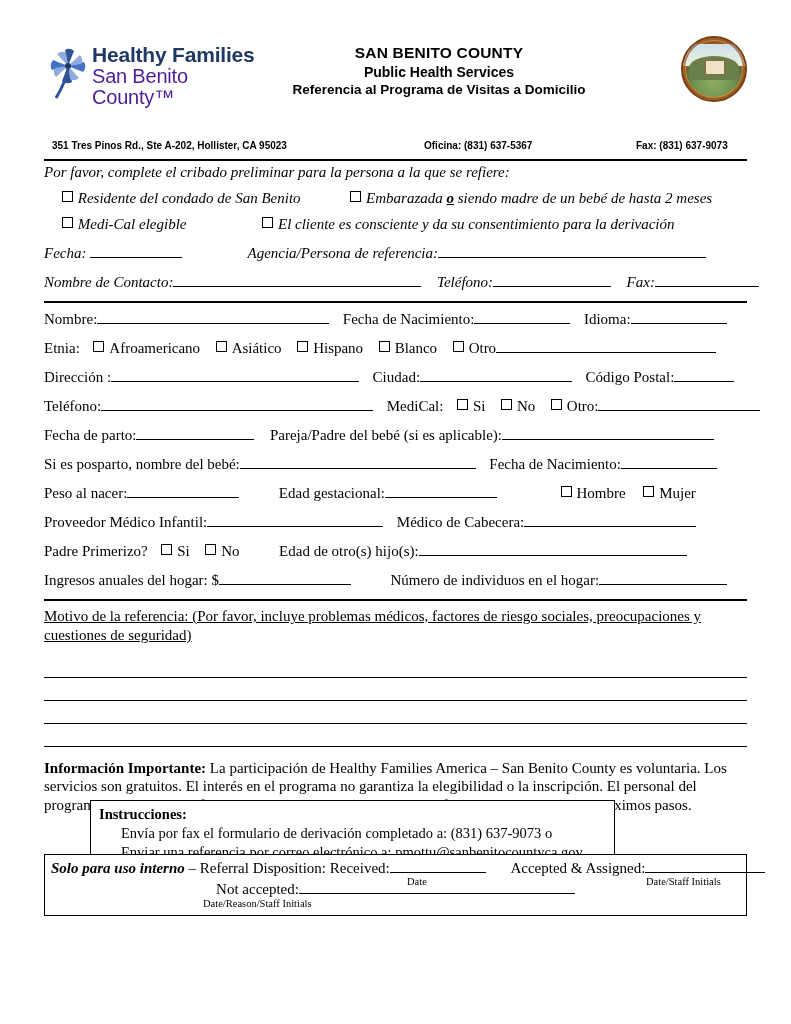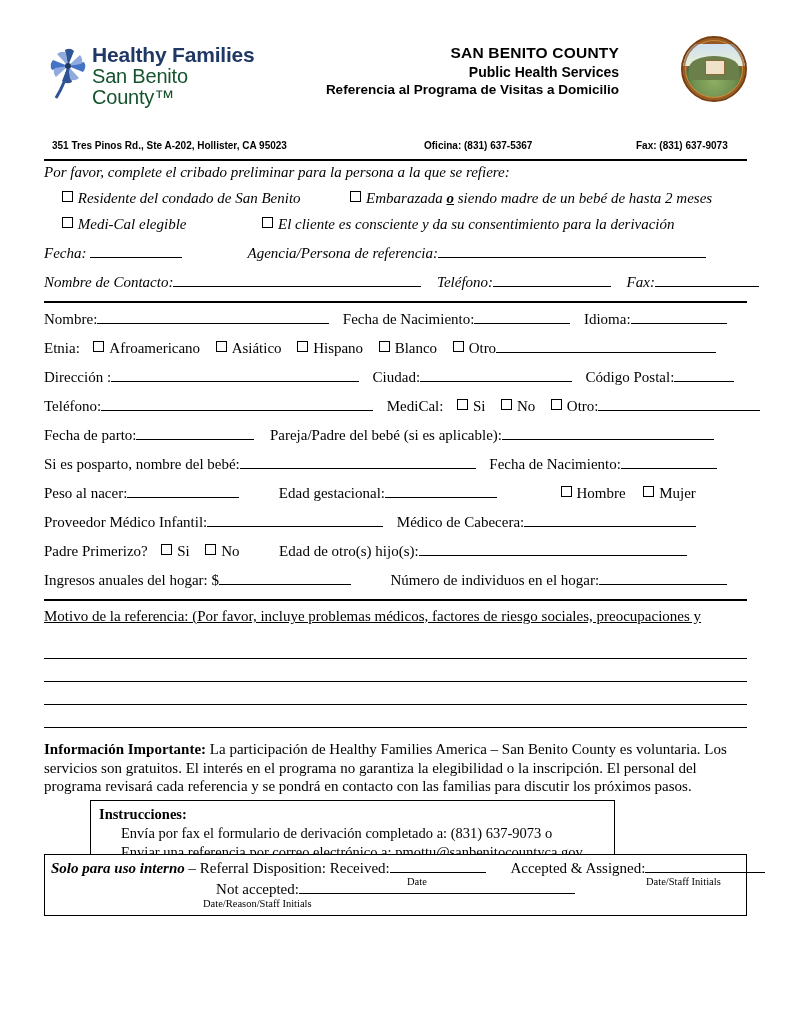--- a/index.html
+++ b/index.html
@@ -56,29 +56,29 @@
     line-height: 1.05;
   }
   .logo-line1 {
     font-size: 21px;
     font-weight: bold;
     color: #1F3864;
     letter-spacing: -0.2px;
   }
   .logo-line2 {
     font-size: 20px;
-    color: #14532d;
+    color: #4c1d95;
     letter-spacing: -0.2px;
   }
   .header-center {
     position: absolute;
     left: 215px;
     top: 16px;
     width: 360px;
-    text-align: right;
+    text-align: center;
     font-family: "Liberation Sans", sans-serif;
     font-weight: bold;
   }
   .hc1 { font-size: 15.5px; letter-spacing: .2px; }
   .hc2 { font-size: 14px; margin-top: 2px;}
   .hc3 { font-size: 13.5px; margin-top: 2px;}
   .seal {
     position: absolute;
     right: 0px;
     top: 8px;
@@ -385,20 +385,21 @@
         <span>Ingresos anuales del hogar: $</span><span class="fill" style="width:132px"></span>
         <span class="sp" style="width:32px"></span>
         <span>Número de individuos en el hogar:</span><span class="fill" style="width:128px"></span>
       </div>
     </div>
 
     <hr class="hr-thick2">
 
     <div class="motivo">
       <div class="u">Motivo de la referencia: (Por favor, incluye problemas médicos, factores de riesgo sociales, preocupaciones y</div>
+      <div class="u">cuestiones de seguridad)</div>
     </div>
 
     <div class="blank-lines">
       <div class="blank-line"></div>
       <div class="blank-line"></div>
       <div class="blank-line"></div>
       <div class="blank-line"></div>
     </div>
 
     <div class="important">

